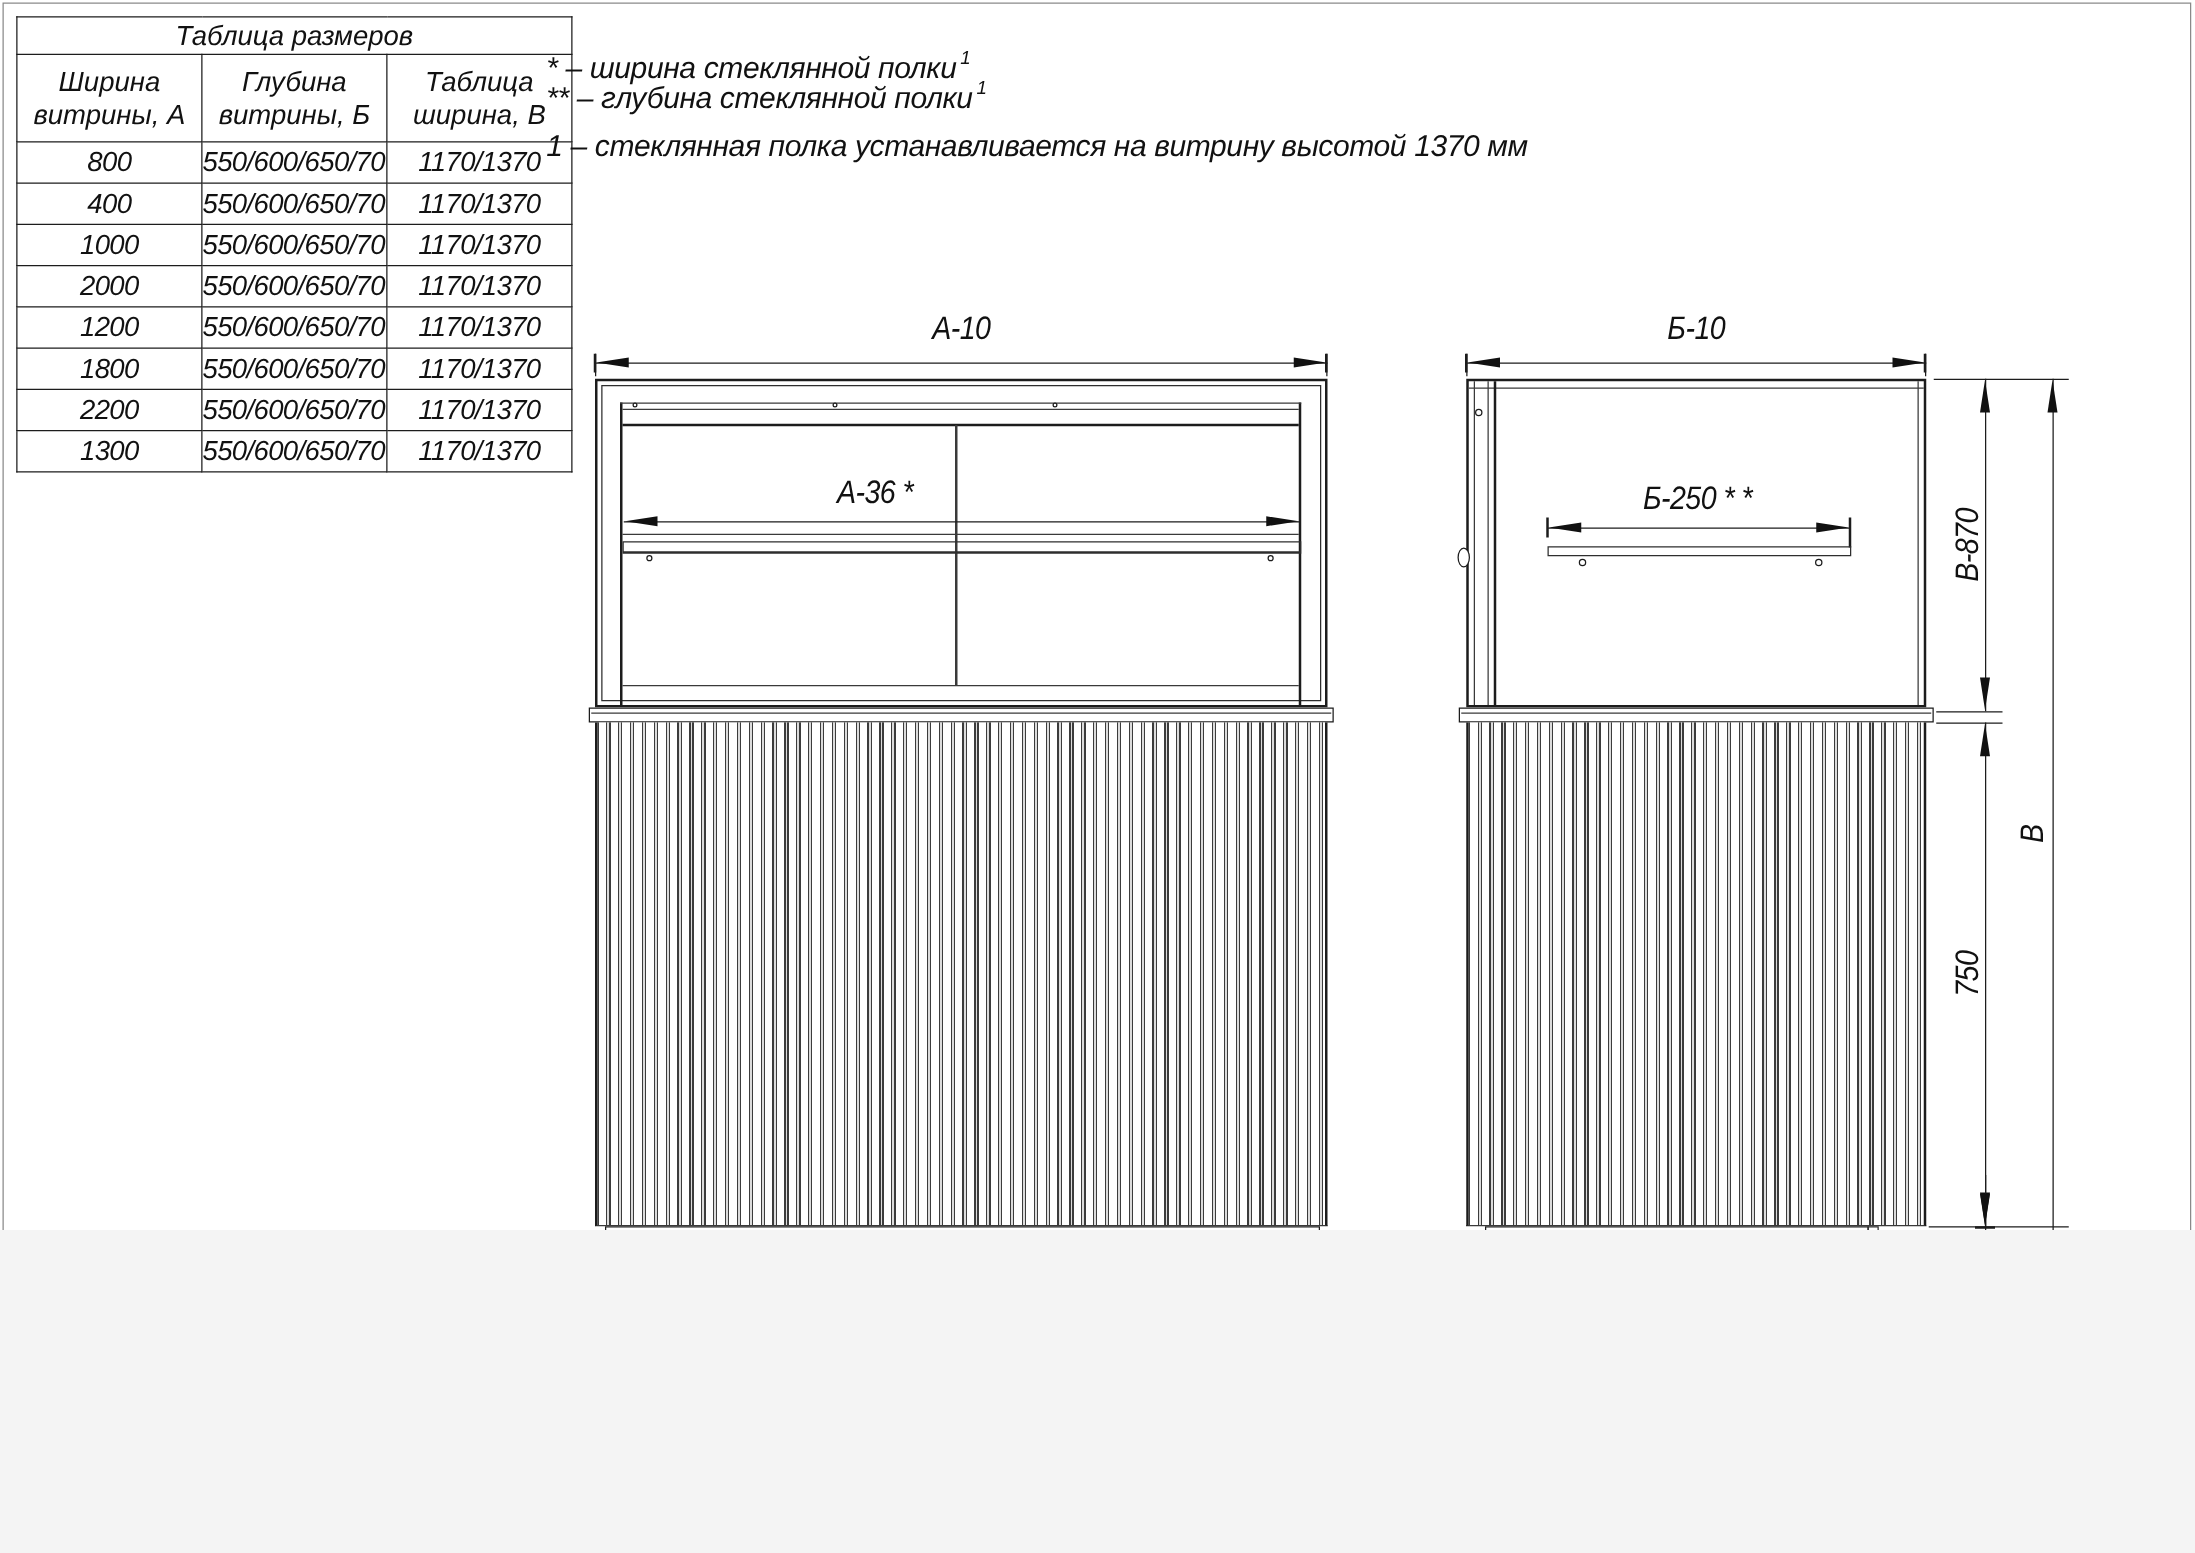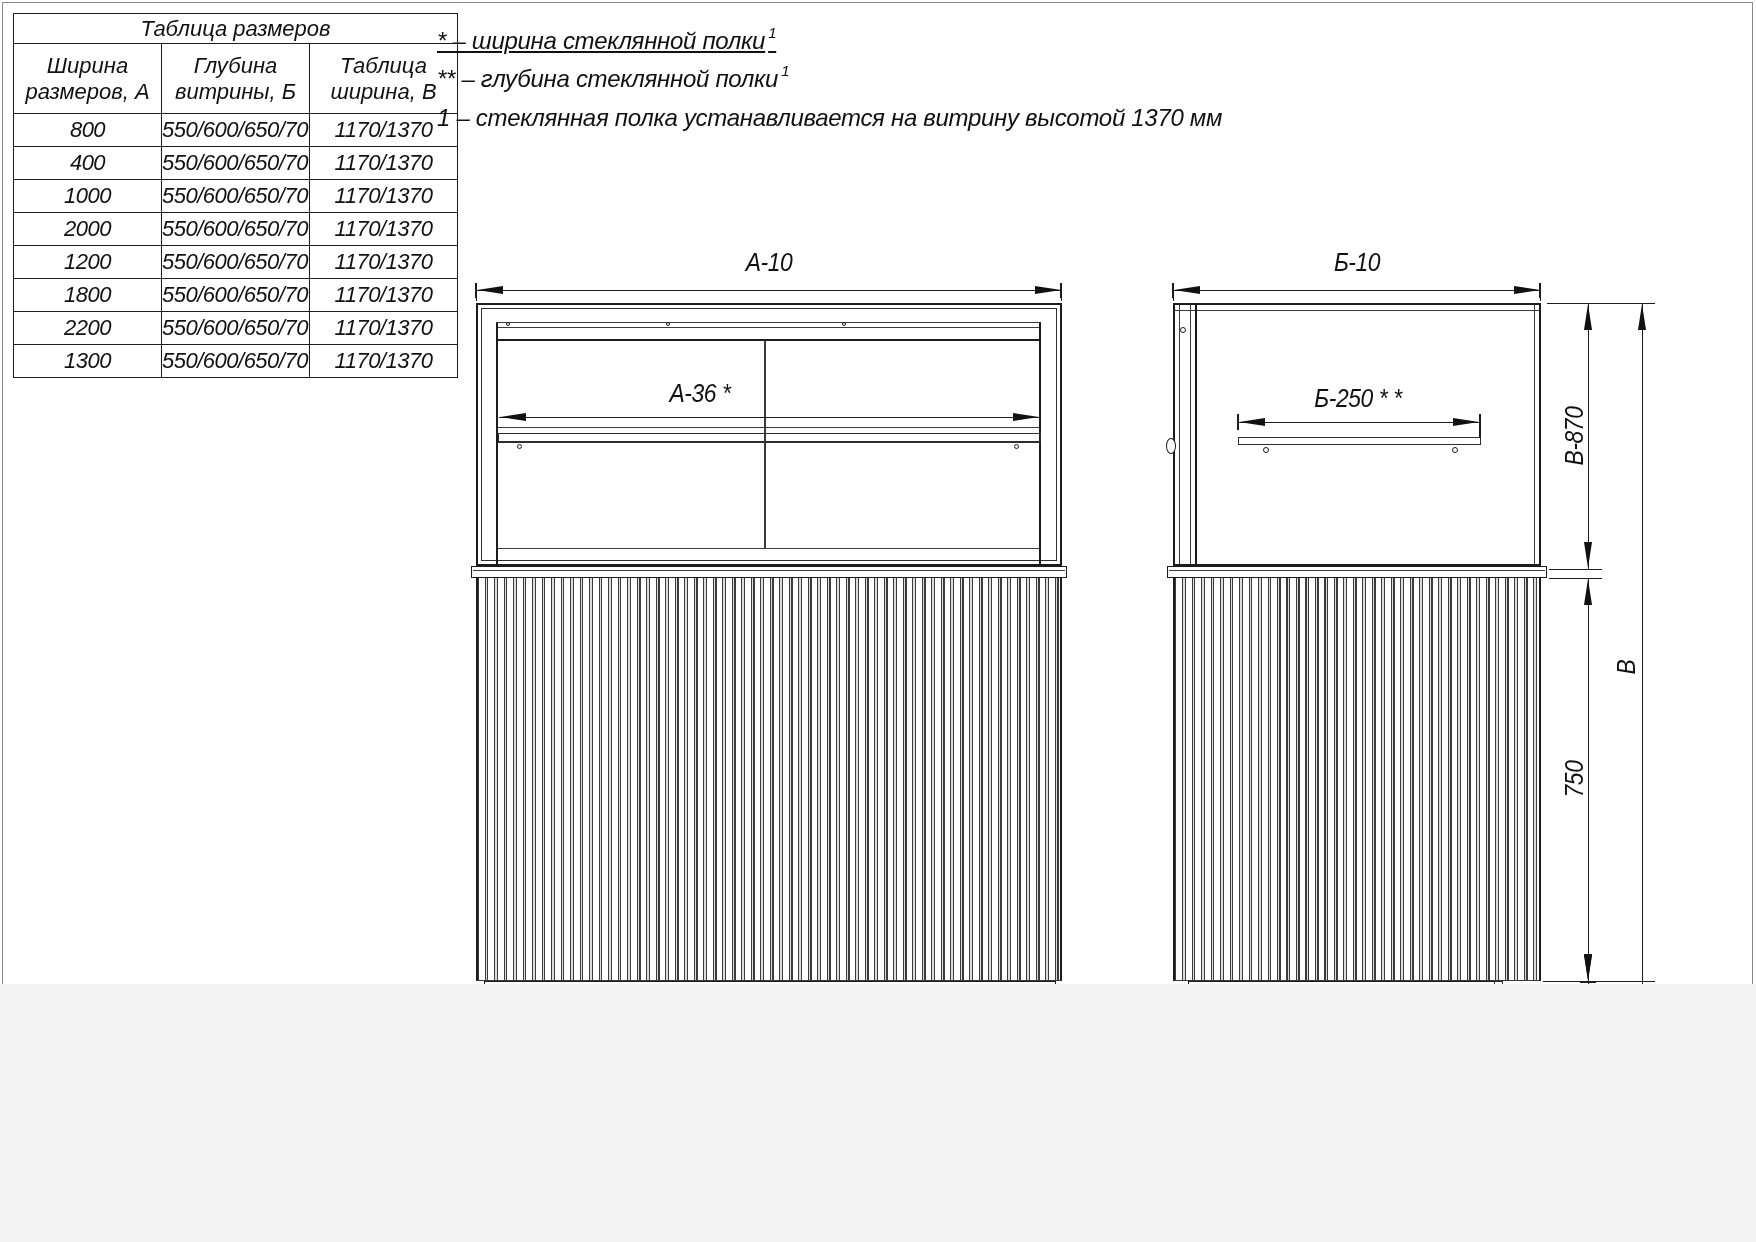--- a/index.html
+++ b/index.html
@@ -54,21 +54,21 @@
   <div class="frame"></div>
 
   <table class="size">
     <thead>
       <tr class="title">
         <th colspan="3">Таблица размеров</th>
       </tr>
       <tr class="colheads">
         <th class="c1">
           <span>Ширина</span><br>
-          <span>размеров, А</span>
+          <span>витрины, А</span>
         </th>
         <th class="c2">
           <span>Глубина</span><br>
           <span>витрины, Б</span>
         </th>
         <th class="c3">
           <span>Таблица</span><br>
           <span>ширина, В</span>
         </th>
       </tr>
@@ -111,21 +111,21 @@
         </tr>
         <tr>
           <td class="c1">1300</td>
           <td class="c2">550/600/650/700</td>
           <td class="c3">1170/1370</td>
         </tr>
       </tbody>
   </table>
 
   <div>
-    <div class="note" style="left:437px;top:26px;text-decoration:underline;">
+    <div class="note" style="left:437px;top:40px;">
       <span>* – ширина стеклянной полки</span><sup>1</sup>
     </div>
     <div class="note" style="left:437px;top:64px;">
       <span>** – глубина стеклянной полки</span><sup>1</sup>
     </div>
     <div class="note" style="left:437px;top:104px;">
       <span>1 – стеклянная полка устанавливается на витрину высотой 1370 мм</span>
     </div>
   </div>
 

